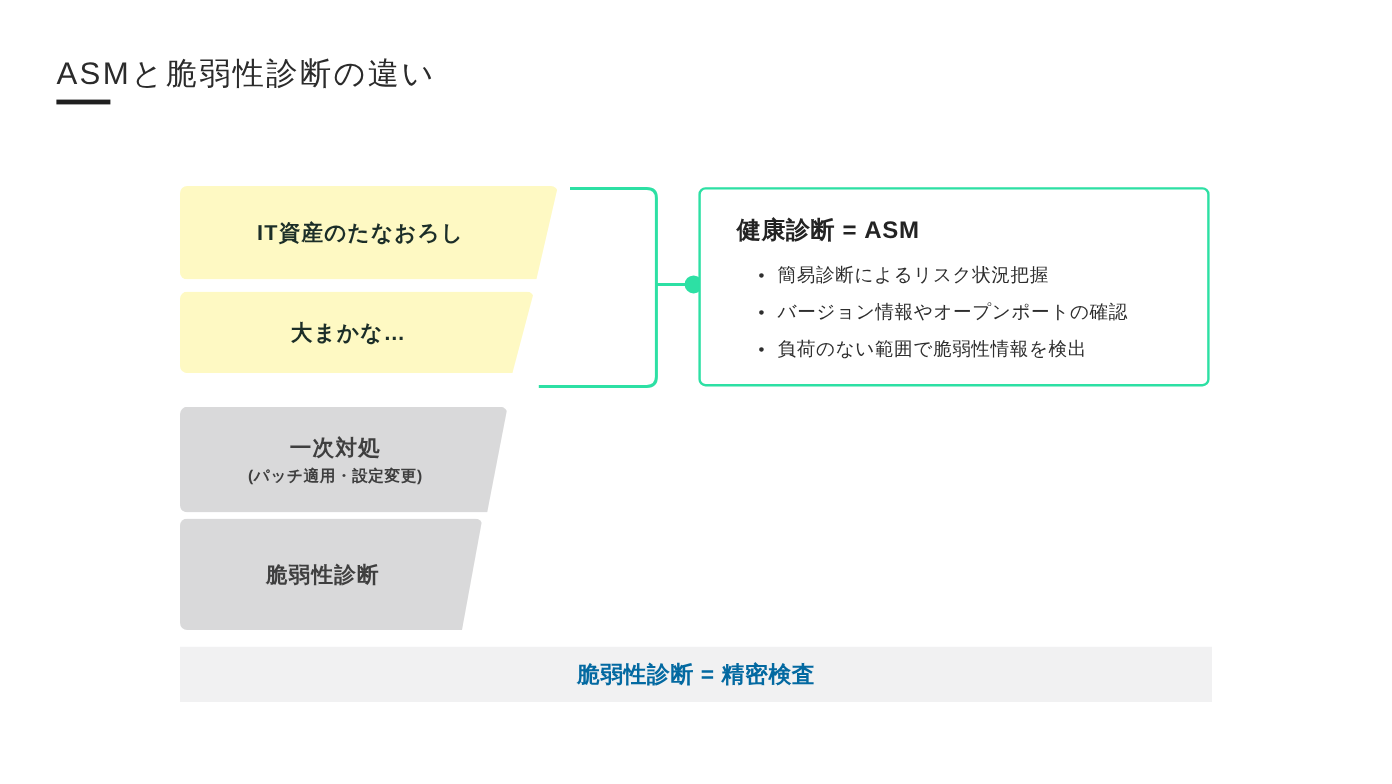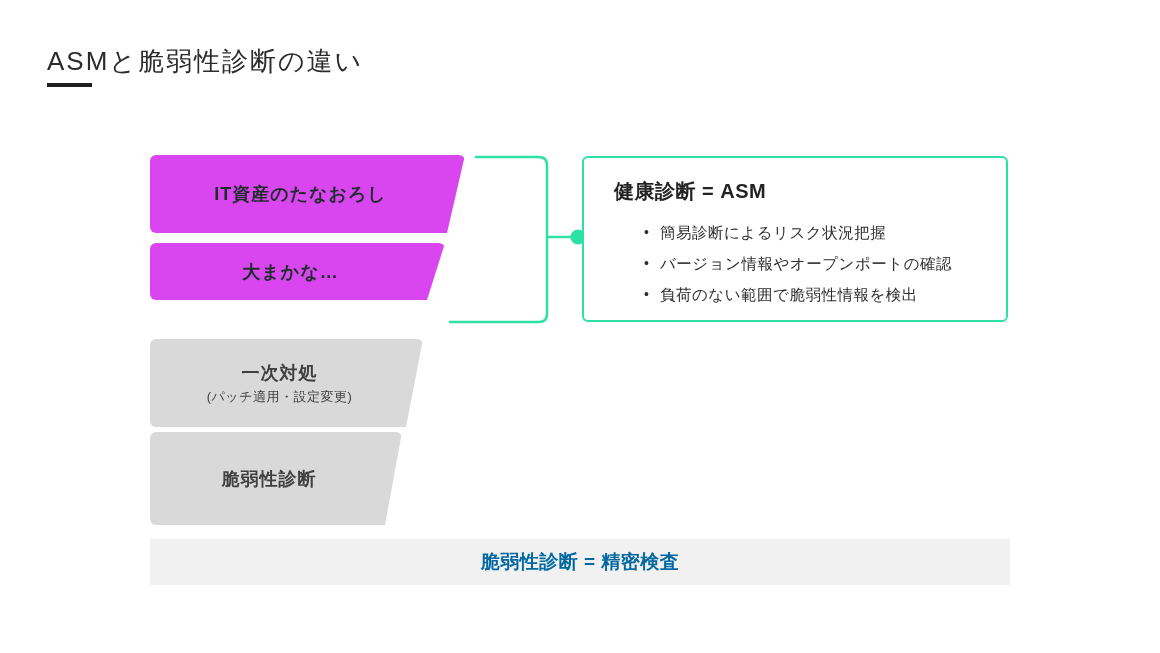--- a/index.html
+++ b/index.html
@@ -25,32 +25,32 @@
   }
   
   .step{
     position:absolute;left:150px;
     display:flex;flex-direction:column;
     align-items:center;justify-content:center;
     border-radius:6px;
     text-align:center;
   }
   .step.green{
-    background:#d946ef;color:#1c2e28;
+    background:#fef9c3;color:#1c2e28;
     clip-path:polygon(0 0,100% 0,calc(100% - 18px) 100%,0 100%);
   }
   .step.gray{
     background:#d9d9da;color:#3f3f3f;
     clip-path:polygon(0 0,100% 0,calc(100% - 17px) 100%,0 100%);
   }
   .step-label{font-size:18px;font-weight:700;letter-spacing:1px;}
-  .step-sublabel{font-size:13px;font-weight:400;margin-top:3px;letter-spacing:0.5px;}
+  .step-sublabel{font-size:13px;font-weight:700;margin-top:3px;letter-spacing:0.5px;}
   .step-sublabel:empty{display:none;}
   #step1{top:155px;width:315px;height:78px;}
-  #step2{top:243px;width:295px;height:57px;}
+  #step2{top:243px;width:295px;height:68px;}
   #step3{top:339px;width:273px;height:88px;}
   #step4{top:432px;width:252px;height:93px;}
   
   .step .inner{padding-right:14px;}
   
   .bracket-svg{position:absolute;left:440px;top:140px;}
   
   .asm-box{
     position:absolute;left:582px;top:156px;
     width:426px;height:166px;
@@ -58,21 +58,21 @@
     background:#ffffff;
     border:2px solid #2de0a4;
     border-radius:6px;
     padding:20px 26px 11px 30px;
   }
   .asm-box-title{
     font-size:20px;font-weight:700;color:#232323;
     letter-spacing:0.5px;
     margin:0 0 9px 0;
   }
-  .asm-bullets{list-style:none;margin:12px;padding:0 0 0 18px;}
+  .asm-bullets{list-style:none;margin:0;padding:0 0 0 18px;}
   .asm-bullets li{
     position:relative;
     font-size:15.5px;color:#2e2e2e;
     line-height:31px;letter-spacing:0.5px;
     padding-left:16px;
   }
   .asm-bullets li::before{
     content:"•";
     position:absolute;left:0;top:0;
     color:#2e2e2e;font-size:14px;

